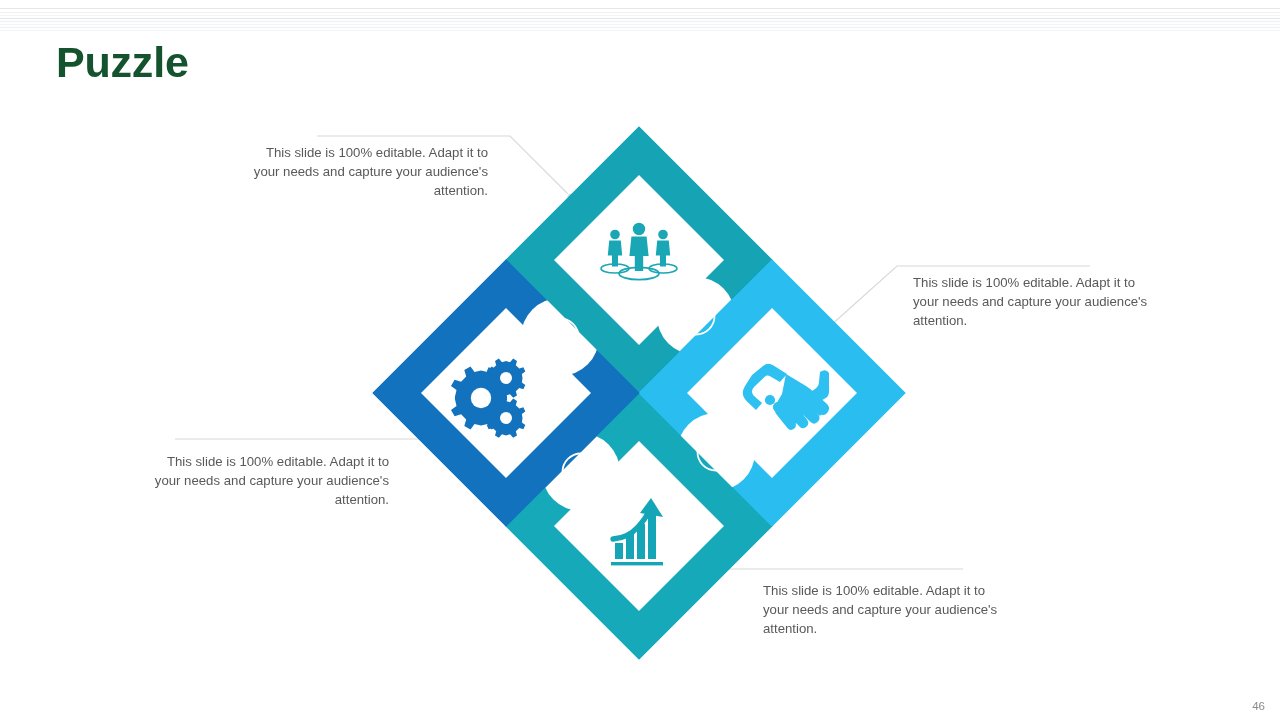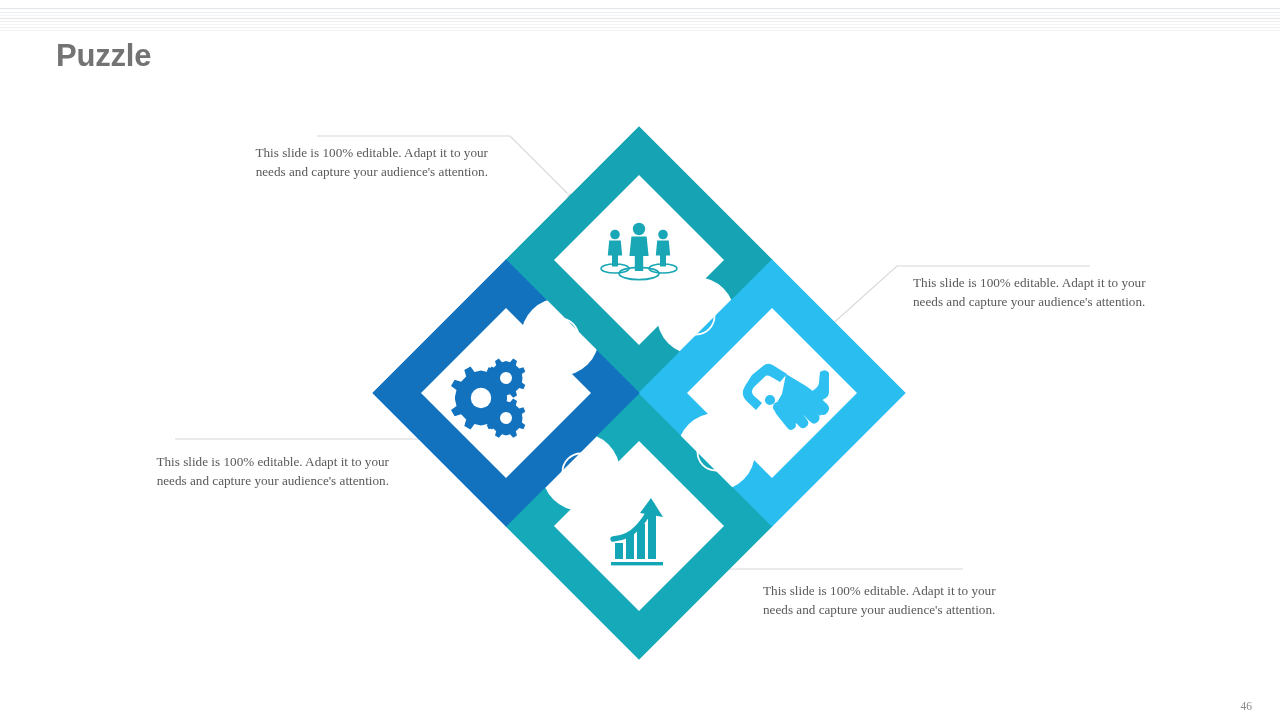--- a/index.html
+++ b/index.html
@@ -35,61 +35,61 @@
   }
   .deco-lines .ln.a { background: #e4e7ea; }
   .deco-lines .ln.b { background: #eef0f2; }
   .deco-lines .ln.c { background: #f2f4f6; }
 
   
   .title {
     position: absolute;
     left: 56px;
     top: 38px;
-    font-size: 31px;
+    font-size: 43px;
     font-weight: bold;
-    color: #737373;
+    color: #14532d;
     letter-spacing: -0.2px;
     font-family: "Liberation Sans", sans-serif;
     white-space: nowrap;
   }
 
   
   .stage {
     position: absolute;
     left: 0; top: 0;
     width: 1064px; height: 720px;
   }
   .stage svg { display: block; }
 
   
   .callout {
     position: absolute;
     width: 240px;
     font-size: 13.2px;
     line-height: 19px;
     color: #595959;
-    font-family: Liberation Serif, serif;
+    font-family: Liberation Sans, sans-serif;
   }
   .callout.right-align { text-align: right; }
   .callout.left-align  { text-align: left; }
 
   .callout-1 { left: 248px; top: 143px; }
   .callout-2 { left: 913px; top: 273px; }
   .callout-3 { left: 763px; top: 581px; }
   .callout-4 { left: 149px; top: 452px; }
 
   
   .page-number {
     position: absolute;
-    right: 28px;
+    right: 15px;
     bottom: 8px;
     font-size: 11.5px;
     color: #8a8a8a;
-    font-family: Liberation Serif, serif;
+    font-family: Liberation Sans, sans-serif;
   }
 </style>
 </head>
 <body>
 
 <div id="slide">
 
   <div class="deco-lines">
     <div class="ln a" style="top:8px;"></div>
     <div class="ln b" style="top:12px;"></div>

